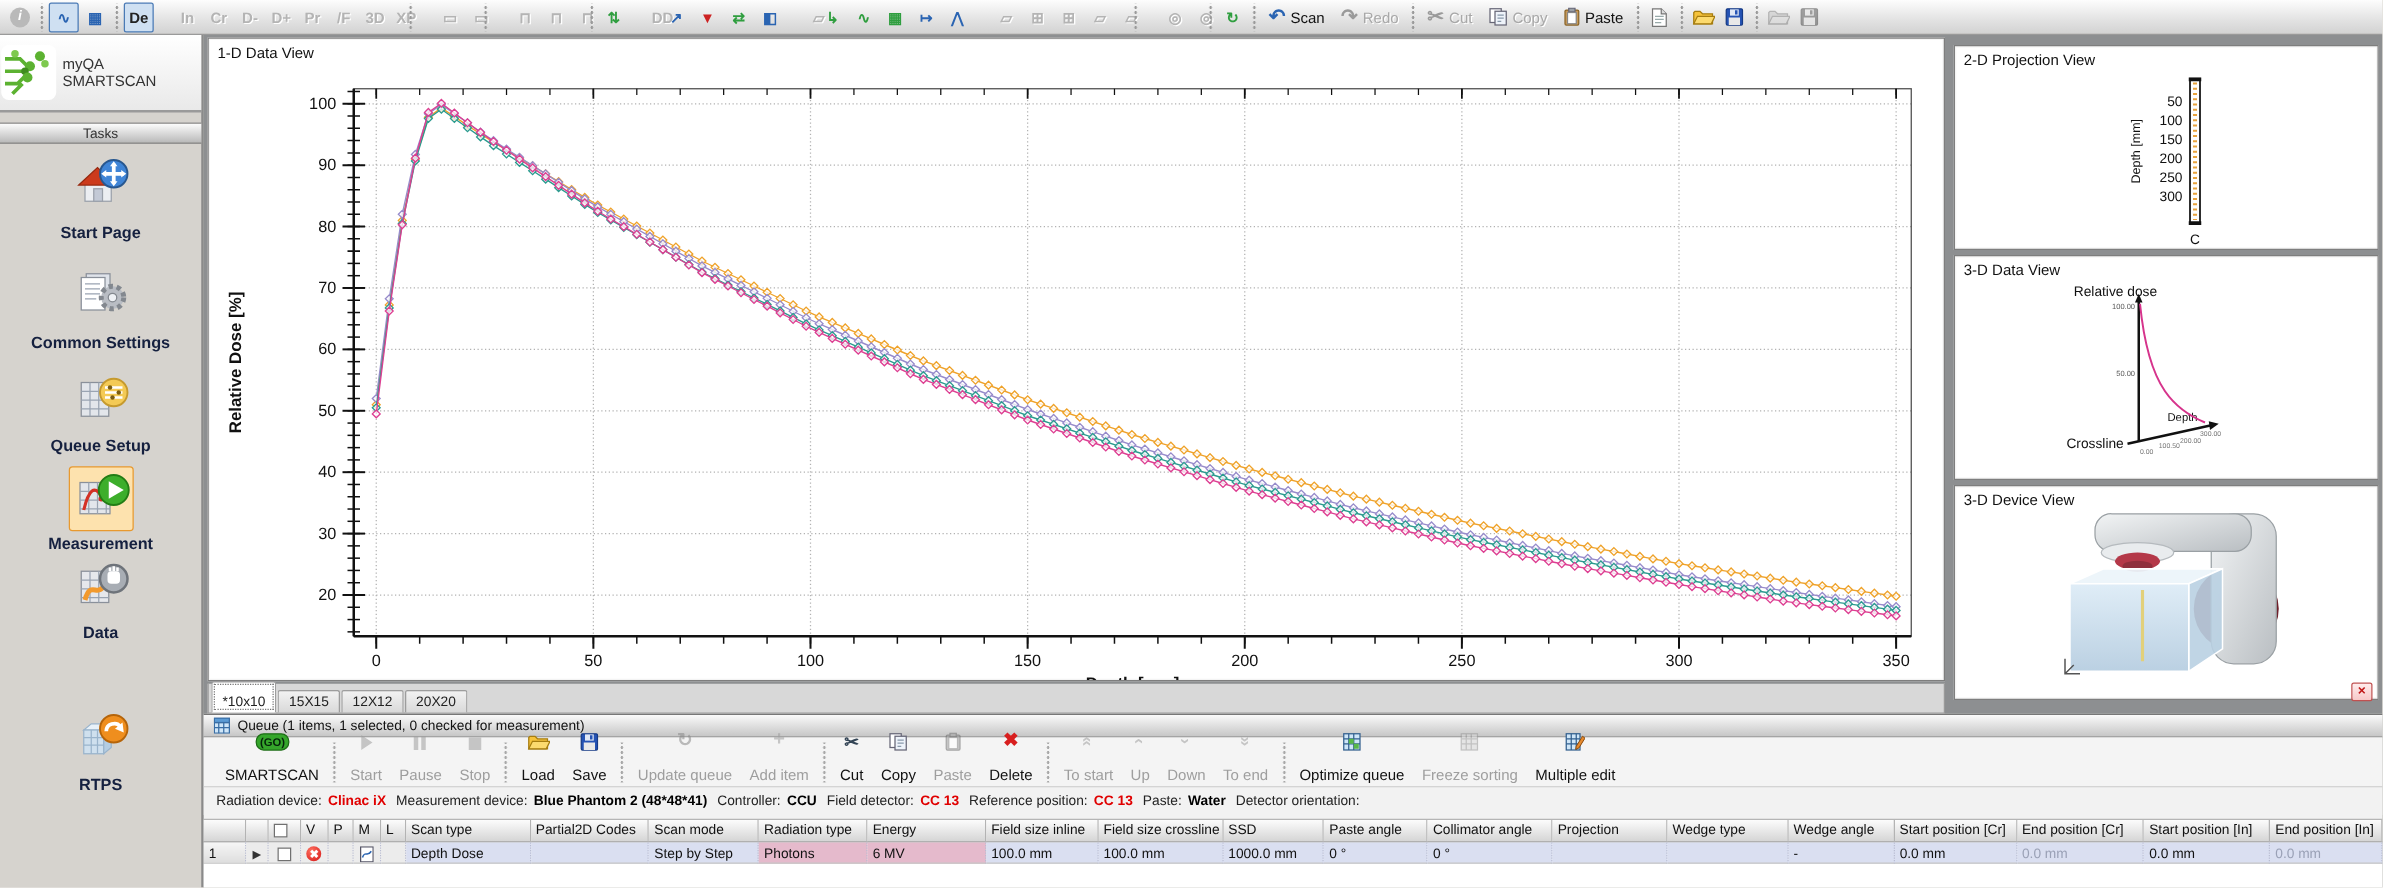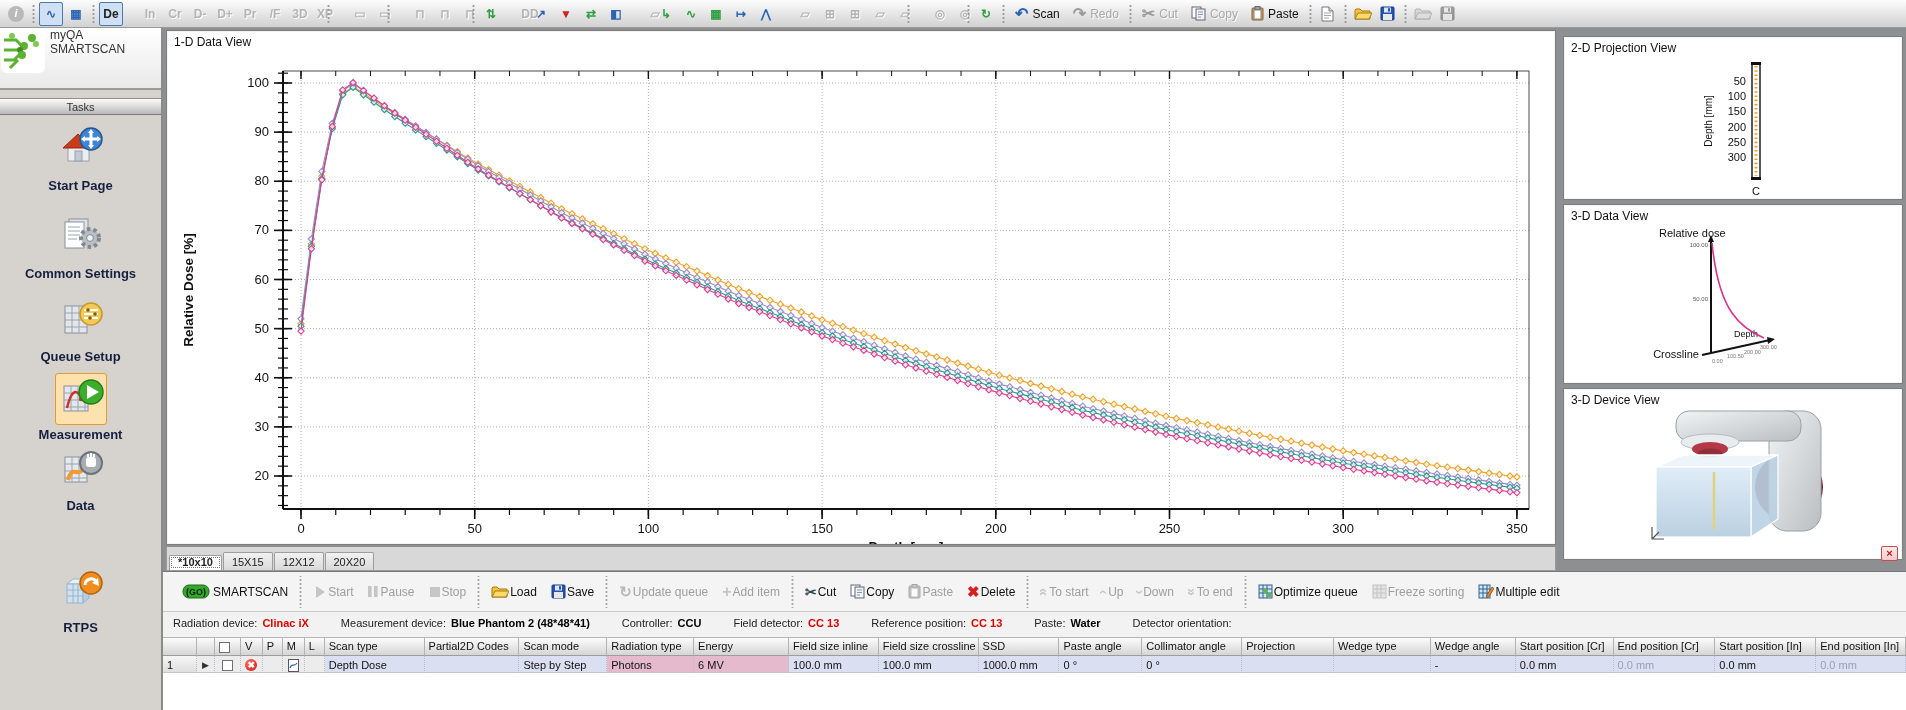--- a/index.html
+++ b/index.html
@@ -29,66 +29,66 @@
   .tb-edit { display:flex; align-items:center; gap:4px; padding:0 6px; height:24px; font-size:12px; }
   .tb-edit .lbl { color:#111; }
   .tb-edit.dis .lbl { color:#a8a8a8; text-shadow:1px 1px 0 #fff; }
   .tb-edit .eg { font-size:16px; font-weight:bold; line-height:1; }
 
   
   #sidebar { position:absolute; left:0; top:28px; width:163px; height:682px;
     background:#d6d3ce; border-right:2px solid #8a8a8a; }
   #logo-block { position:absolute; left:0; top:0; width:100%; height:62px;
     background:linear-gradient(#ffffff,#e9e9e9); border-bottom:2px solid #9a9a9a;
-    display:flex; align-items:flex-start; }
+    display:flex; align-items:center; }
   #app-title { font-size:12px; color:#333; margin-left:4px; }
   #tasks-bar { position:absolute; left:0; top:70px; width:100%; height:17px;
     background:linear-gradient(#fcfcfc,#b9b9b9); border-top:1px solid #8f8f8f; border-bottom:1px solid #7d7d7d;
     text-align:center; font-size:11px; color:#333; line-height:16px; }
   .side-item { position:absolute; left:0; width:100%; display:flex; flex-direction:column; align-items:center; cursor:default; }
   .side-item .icon-wrap { width:52px; height:52px; display:flex; align-items:center; justify-content:center; border:1px solid transparent; border-radius:3px; }
   .side-item.hl .icon-wrap { background:#fde2ae; border:1px solid #e8992f; }
   .side-item .side-label { font-size:13px; font-weight:bold; color:#15203f; margin-top:2px; }
 
   
   #content { position:absolute; left:163px; top:28px; width:1743px; height:682px; background:#8d8f91; }
   .panel { position:absolute; background:#fff; border:1px solid #7e7e7e; box-shadow:inset 0 0 0 1px #f4f4f4; }
   .panel-title { position:absolute; left:7px; top:4px; font-size:12px; color:#111; }
 
   #chart-panel   { left:3px;    top:2px;   width:1390px; height:515px; }
   #tabstrip { position:absolute; left:3px; top:519px; width:1390px; height:24px;
     background:#d8d8d8; display:flex; align-items:flex-end; padding-left:2px; border:1px solid #9a9a9a; border-top:none; }
   .tab { font-size:11px; padding:3px 8px 2px 8px; border:1px solid #9d9d9d; border-bottom:none;
     background:linear-gradient(#f2f2f2,#d9d9d9); margin-right:1px; color:#222; border-radius:2px 2px 0 0; }
-  .tab.active { background:#fff; outline:1px dotted #777; outline-offset:-3px; padding-top:0;font-weight:bold; }
+  .tab.active { background:#fff; outline:1px dotted #777; outline-offset:-3px; padding-top:10px; }
 
   #proj-panel    { left:1400px; top:8px;   width:340px;  height:164px; }
   #data3d-panel  { left:1400px; top:176px; width:340px;  height:180px; }
   #device3d-panel{ left:1400px; top:360px; width:340px;  height:172px; }
   #panel-close { position:absolute; left:1718px; top:518px; width:17px; height:15px;
     background:linear-gradient(#ffecec,#f7c9c9); border:1px solid #c05050; border-radius:2px;
     color:#c01818; font-size:11px; font-weight:bold; line-height:13px; text-align:center; }
 
   
   #queue { position:absolute; left:0; top:543px; width:1743px; height:139px; background:#f2f2f2; border-top:1px solid #777; }
   #queue-header { height:18px; background:linear-gradient(#fafafa,#c6c6c6); border-bottom:1px solid #8f8f8f;
     display:flex; align-items:center; gap:6px; padding-left:8px; font-size:11px; color:#111; }
   #queue-toolbar { height:40px; background:#f4f4f4; border-bottom:1px solid #c9c9c9;
     display:flex; align-items:center; padding-left:10px; }
-  .qbtn { display:flex; flex-direction:row; align-items:center; justify-content:flex-end; gap:1px;
+  .qbtn { display:flex; flex-direction:column; align-items:center; justify-content:flex-end; gap:12px;
     padding:1px 7px; font-size:12px; color:#111; height:36px; }
   .qbtn .qicon { height:18px; display:flex; align-items:center; justify-content:center; font-size:14px; font-weight:bold; }
   .qbtn.dis { color:#9e9e9e; }
   .qbtn.dis .qicon { filter:grayscale(1); opacity:.55; }
   .q-sep { width:5px; height:32px; margin:0 3px;
     background-image:radial-gradient(circle,#a8a8a8 1px,transparent 1.2px);
     background-size:3px 4px; background-repeat:repeat-y; background-position:center; }
   .rot90 { display:inline-block; transform:rotate(90deg); }
 
-  #status-row { height:22px; display:flex; align-items:center; gap:32px; padding-left:10px;
+  #status-row { height:22px; display:flex; align-items:center; gap:8px; padding-left:10px;
     font-size:11px; color:#222; background:#f2f2f2; }
   .stat b { margin-left:5px; color:#000; }
   .stat b.red { color:#e00000; }
 
   
   #qtable { margin-top:3px; border-top:1px solid #b5b5b5; }
   .trow { display:flex; }
   .hcell { height:18px; background:linear-gradient(#fcfcfc,#d5d5d5); border-right:1px solid #b3b3b3;
     border-bottom:1px solid #9d9d9d; font-size:11px; color:#111; padding:2px 0 0 4px;
     white-space:nowrap; overflow:hidden; }
@@ -671,20 +671,28 @@
           <polygon points="187,58 214,46 214,110 187,128" fill="#b9d0e2" fill-opacity=".9" stroke="#fff" stroke-width="1.2"></polygon>
           <rect x="92" y="58" width="95" height="70" fill="url(#gw)" stroke="#fff" stroke-width="1.2"></rect>
           <line x1="150" y1="63" x2="150" y2="120" stroke="#e2d07a" stroke-width="2.5"></line>
           <path d="M88,118 L88,130 L100,130 M88,130 L95,123" stroke="#555" stroke-width="1.2" fill="none"></path>
         </svg>
     </div>
 
     <div id="panel-close">×</div>
 
     <div id="queue">
+      <div id="queue-header">
+        <svg width="13" height="13" viewBox="0 0 13 13">
+          <rect x="0.5" y="0.5" width="12" height="12" fill="#cfe6f8" stroke="#3a6ea5"></rect>
+          <path d="M0.5,4 H12.5 M0.5,8 H12.5 M4,0.5 V12.5 M8,0.5 V12.5" stroke="#3a6ea5" stroke-width="1"></path>
+          <rect x="0.5" y="0.5" width="12" height="3.5" fill="#5b9bd5" stroke="#3a6ea5"></rect>
+        </svg>
+        <span>Queue (1 items, 1 selected, 0 checked for measurement)</span>
+      </div>
       <div id="queue-toolbar">
           <div class="qbtn ">
       <span class="qicon">
               <svg width="32" height="15" viewBox="0 0 32 15">
                 <rect x="3" y="1" width="26" height="13" rx="6" fill="#35a62b" stroke="#1d6e16"></rect>
                 <text x="16" y="11" font-size="9" font-weight="bold" text-anchor="middle" fill="#04230a" font-family="Liberation Sans,sans-serif">(GO)</text>
               </svg>
             </span>
       <span>SMARTSCAN</span>
           </div>

